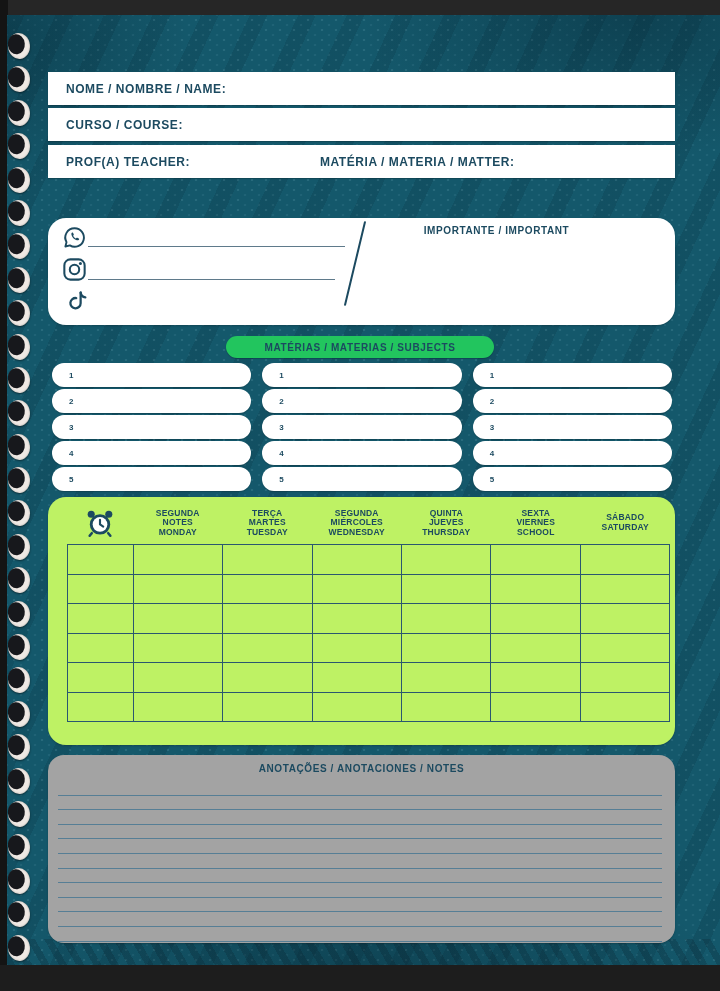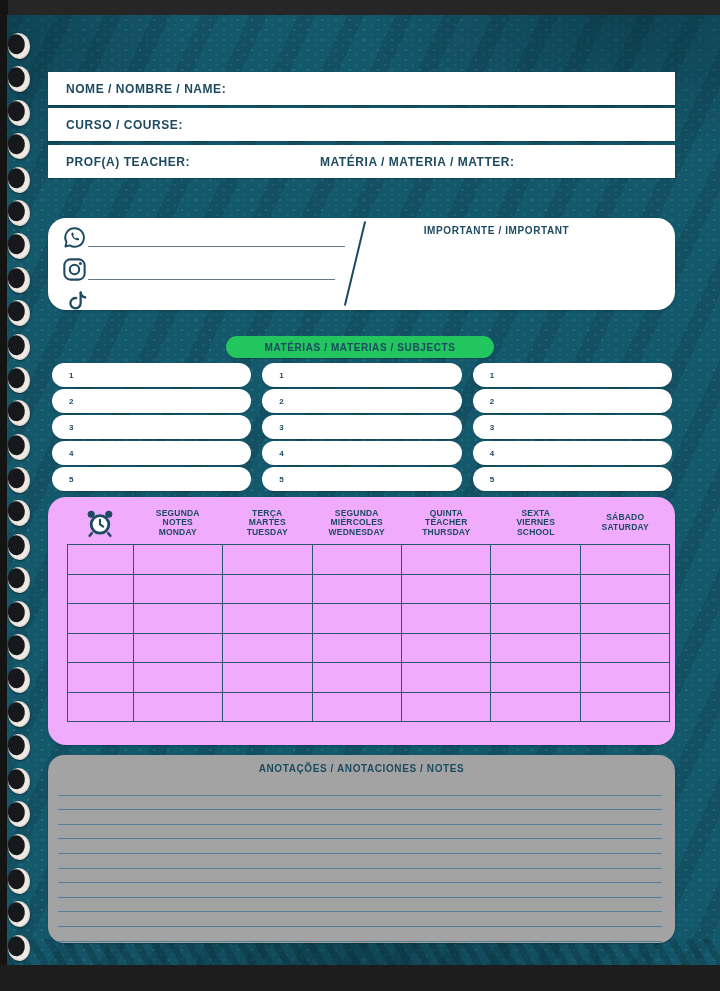--- a/index.html
+++ b/index.html
@@ -36,42 +36,42 @@
 
   .sheet{position:absolute;inset:0;z-index:3;color:#1c4a60;}
 
   
   .field-row{position:absolute;left:48px;width:627px;height:33px;background:#fff;
              display:flex;align-items:center;box-shadow:0 1px 1px rgba(0,0,0,.18);}
   .field-label{font-size:12px;font-weight:bold;letter-spacing:.55px;padding-left:18px;white-space:nowrap;}
   .field-label.right{position:absolute;left:256px;padding-left:16px;}
 
   
-  .important{position:absolute;left:48px;top:218px;width:627px;height:92px;background:#fff;
+  .important{position:absolute;left:48px;top:218px;width:627px;height:107px;background:#fff;
              border-radius:18px;box-shadow:0 1px 2px rgba(0,0,0,.2);}
   .imp-title{position:absolute;left:300px;right:30px;top:7px;text-align:center;
              font-size:10px;font-weight:bold;letter-spacing:.6px;}
   .icon-svg{position:absolute;}
   .imp-line{position:absolute;border-bottom:1.5px solid #5f7a8b;}
   .imp-slash{position:absolute;left:306px;top:2px;width:2px;height:87px;background:#1c4a60;
              transform:rotate(13.5deg);border-radius:1px;}
 
   
   .subjects-title{position:absolute;top:336px;left:50%;transform:translateX(-50%);
         width:268px;height:22px;background:#22c55e;border-radius:11px;display:flex;align-items:center;
         justify-content:center;font-size:10px;font-weight:bold;letter-spacing:.6px;
         box-shadow:0 1px 1px rgba(0,0,0,.2);}
   .subjects-row{position:absolute;left:52px;top:363px;width:620px;display:flex;gap:11px;}
   .subj-col{flex:1;display:flex;flex-direction:column;}
   .subj-pill{height:24px;margin-bottom:2px;background:#fff;border-radius:12px;display:flex;
              align-items:center;box-shadow:0 1px 1px rgba(0,0,0,.18);}
   .subj-num{font-size:8px;font-weight:bold;padding-left:17px;}
 
   
-  .schedule{position:absolute;left:48px;top:497px;width:627px;height:248px;background:#f0abfc;
+  .schedule{position:absolute;left:48px;top:497px;width:627px;height:248px;background:#bef264;
             border-radius:18px;box-shadow:0 1px 2px rgba(0,0,0,.2);}
   .sch-header{position:absolute;left:19px;top:4px;width:603px;height:44px;display:grid;
               grid-template-columns:66px repeat(6,1fr);align-items:center;}
   .day-label{text-align:center;font-size:8.5px;line-height:9.6px;font-weight:bold;letter-spacing:.2px;}
   .clock-cell{display:flex;justify-content:center;align-items:center;}
   .sch-table{position:absolute;left:19px;top:47px;width:603px;border-collapse:collapse;table-layout:fixed;}
   .sch-table td{border:1.5px solid #2a5770;height:28.5px;padding:0;}
 
   
   .notes{position:absolute;left:48px;top:755px;width:627px;height:188px;background:#a3a3a3;
@@ -237,21 +237,21 @@
             <div>MARTES</div>
             <div>TUESDAY</div>
         </div>
         <div class="day-label">
           <div>SEGUNDA</div>
             <div>MIÉRCOLES</div>
             <div>WEDNESDAY</div>
         </div>
         <div class="day-label">
           <div>QUINTA</div>
-            <div>TEACHER</div>
+            <div>JUEVES</div>
             <div>THURSDAY</div>
         </div>
         <div class="day-label">
           <div>SEXTA</div>
             <div>VIERNES</div>
             <div>SCHOOL</div>
         </div>
         <div class="day-label">
           <div>SÁBADO</div>
             <div>SATURDAY</div>

